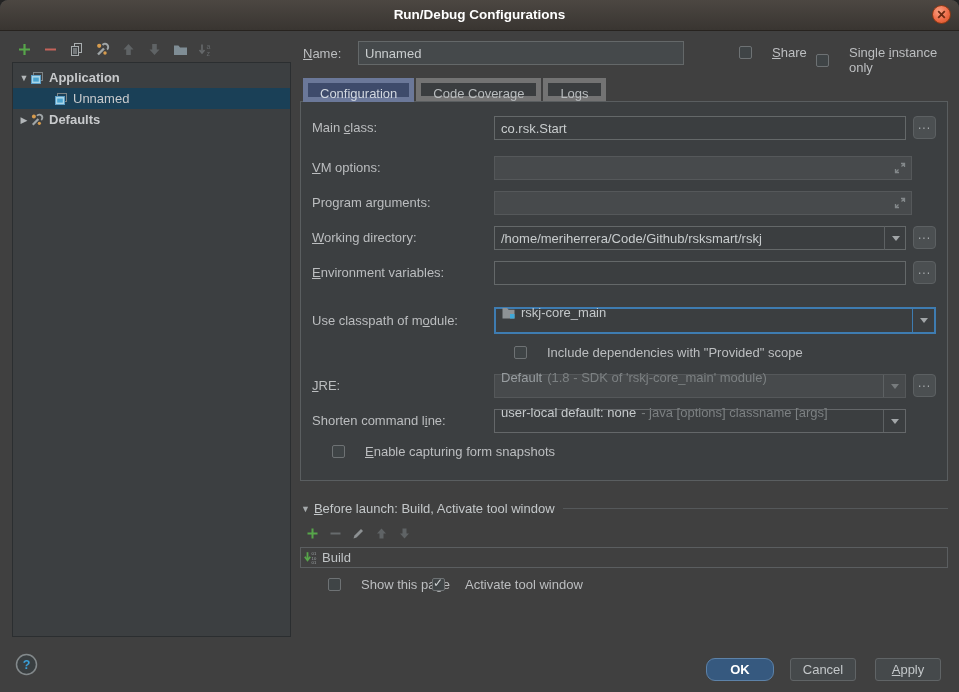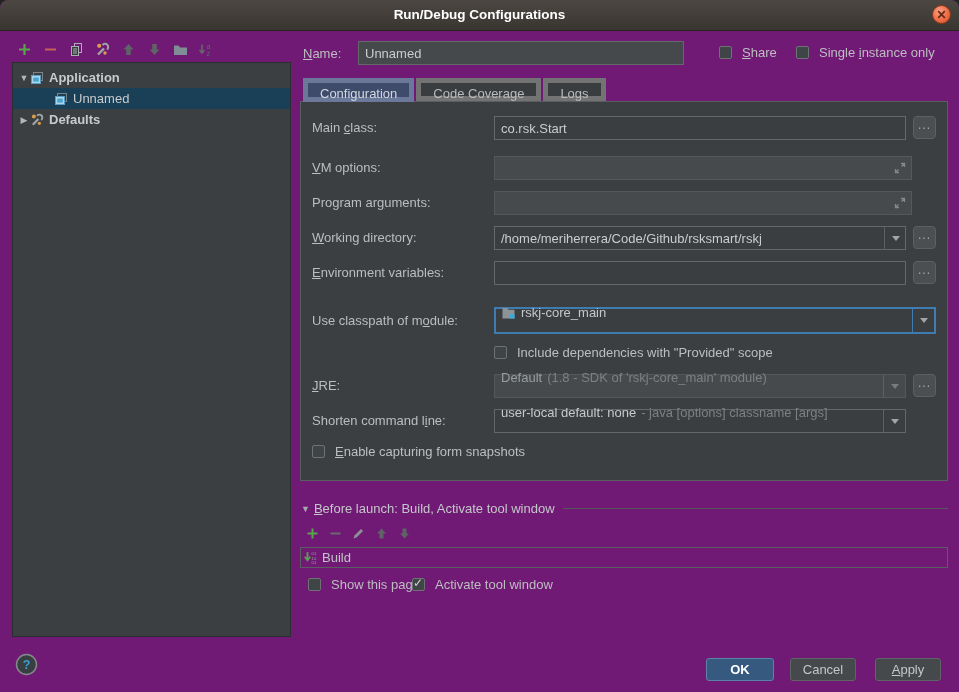--- a/index.html
+++ b/index.html
@@ -1,16 +1,16 @@
 <!DOCTYPE html>
 <html><head>
 <meta charset="utf-8">
 <style>
   html,body{margin:0;padding:0;background:#232323;font-family:"Liberation Sans",sans-serif;}
-  .win{position:relative;width:959px;height:692px;background:#701a75;overflow:hidden;
+  .win{position:relative;width:959px;height:692px;background:#404040;overflow:hidden;
        border-radius:8px 8px 0 0;color:#bbbdbf;font-size:13px;}
   
   .titlebar{position:absolute;inset:0 0 auto 0;height:30px;
     background:linear-gradient(#4c4742,#393531);border-bottom:1px solid #27231f;
     border-radius:8px 8px 0 0;}
   .title{position:absolute;top:7px;left:0;right:0;text-align:center;font-weight:bold;
     color:#ffffff;font-size:13.5px;}
   .closebtn{position:absolute;right:8px;top:5px;width:19px;height:19px;border-radius:50%;
     background:radial-gradient(circle at 38% 32%,#f9a183,#ee6b47 55%,#d4511f);
     border:1px solid #8f3a16;box-sizing:border-box;display:flex;align-items:center;justify-content:center;}
@@ -27,21 +27,21 @@
   
   .lbl{color:#bcbec0;}
   .mn{text-decoration:underline;}
   .name-label{position:absolute;left:303px;top:46px;}
   .name-input{position:absolute;left:358px;top:41px;width:326px;height:24px;}
   input.fld{background:#45494b;border:1px solid #646869;color:#c9cdce;font-family:"Liberation Sans",sans-serif;
     font-size:13px;padding:0 6px;box-sizing:border-box;outline:none;width:100%;height:100%;}
   .cb{width:13px;height:13px;border:1px solid #6e7274;background:#3f4446;border-radius:2px;
     display:inline-block;box-sizing:border-box;position:relative;flex:0 0 13px;}
   .cb.checked::after{content:"✓";position:absolute;left:0px;top:-3px;font-size:12px;color:#cdd1d3;}
-  .hcb{position:absolute;display:flex;align-items:center;gap:10px;}
+  .hcb{position:absolute;display:flex;align-items:center;gap:20px;margin-left:20px;}
   
   .tabs{position:absolute;left:303px;top:78px;display:flex;z-index:3;}
   .tab{height:23px;box-sizing:border-box;padding:3px 12px 0;border:5px solid #737373;
     background:#3a3d3f;margin-right:2px;color:#b8bcbe;}
   .tab.active{background:#3e4b6b;border-color:#6b7899;color:#d2d8e0;height:24px;}
   
   .panel{position:absolute;left:300px;top:101px;width:648px;height:380px;border:1px solid #5a5e60;
     box-sizing:border-box;background:#3c3f41;}
   .row-label{position:absolute;left:11px;}
   .ctrl{position:absolute;box-sizing:border-box;}
@@ -67,21 +67,21 @@
   .bl-header{position:absolute;left:301px;top:501px;width:647px;display:flex;align-items:center;color:#c3c7c9;}
   .bl-header .twisty{font-size:9px;color:#a6aaac;margin-right:4px;}
   .bl-header .rule{flex:1;height:1px;background:#55585a;margin-left:8px;}
   .blico{position:absolute;top:526px;width:15px;height:15px;}
   .bl-list{position:absolute;left:300px;top:547px;width:648px;height:21px;border:1px solid #5b5e60;
     box-sizing:border-box;display:flex;align-items:center;padding-left:3px;color:#c0c4c6;gap:4px;}
   
   .btn{position:absolute;top:658px;height:23px;box-sizing:border-box;background:#45494b;
     border:1px solid #606466;border-radius:3px;color:#c3c7c9;display:flex;align-items:center;
     justify-content:center;font-size:13px;}
-  .btn.primary{background:#36597f;border-color:#5d82a8;color:#ffffff;font-weight:bold;}
+  .btn.primary{background:#36597f;border-color:#5d82a8;color:#ffffff;font-weight:bold;border-radius:9px;}
   .help{position:absolute;left:15px;top:653px;width:23px;height:23px;}
   svg{display:block;}
 </style>
 </head>
 <body>
 
 <div class="win">
 
   <div class="titlebar">
     <span class="title">Run/Debug Configurations</span>

